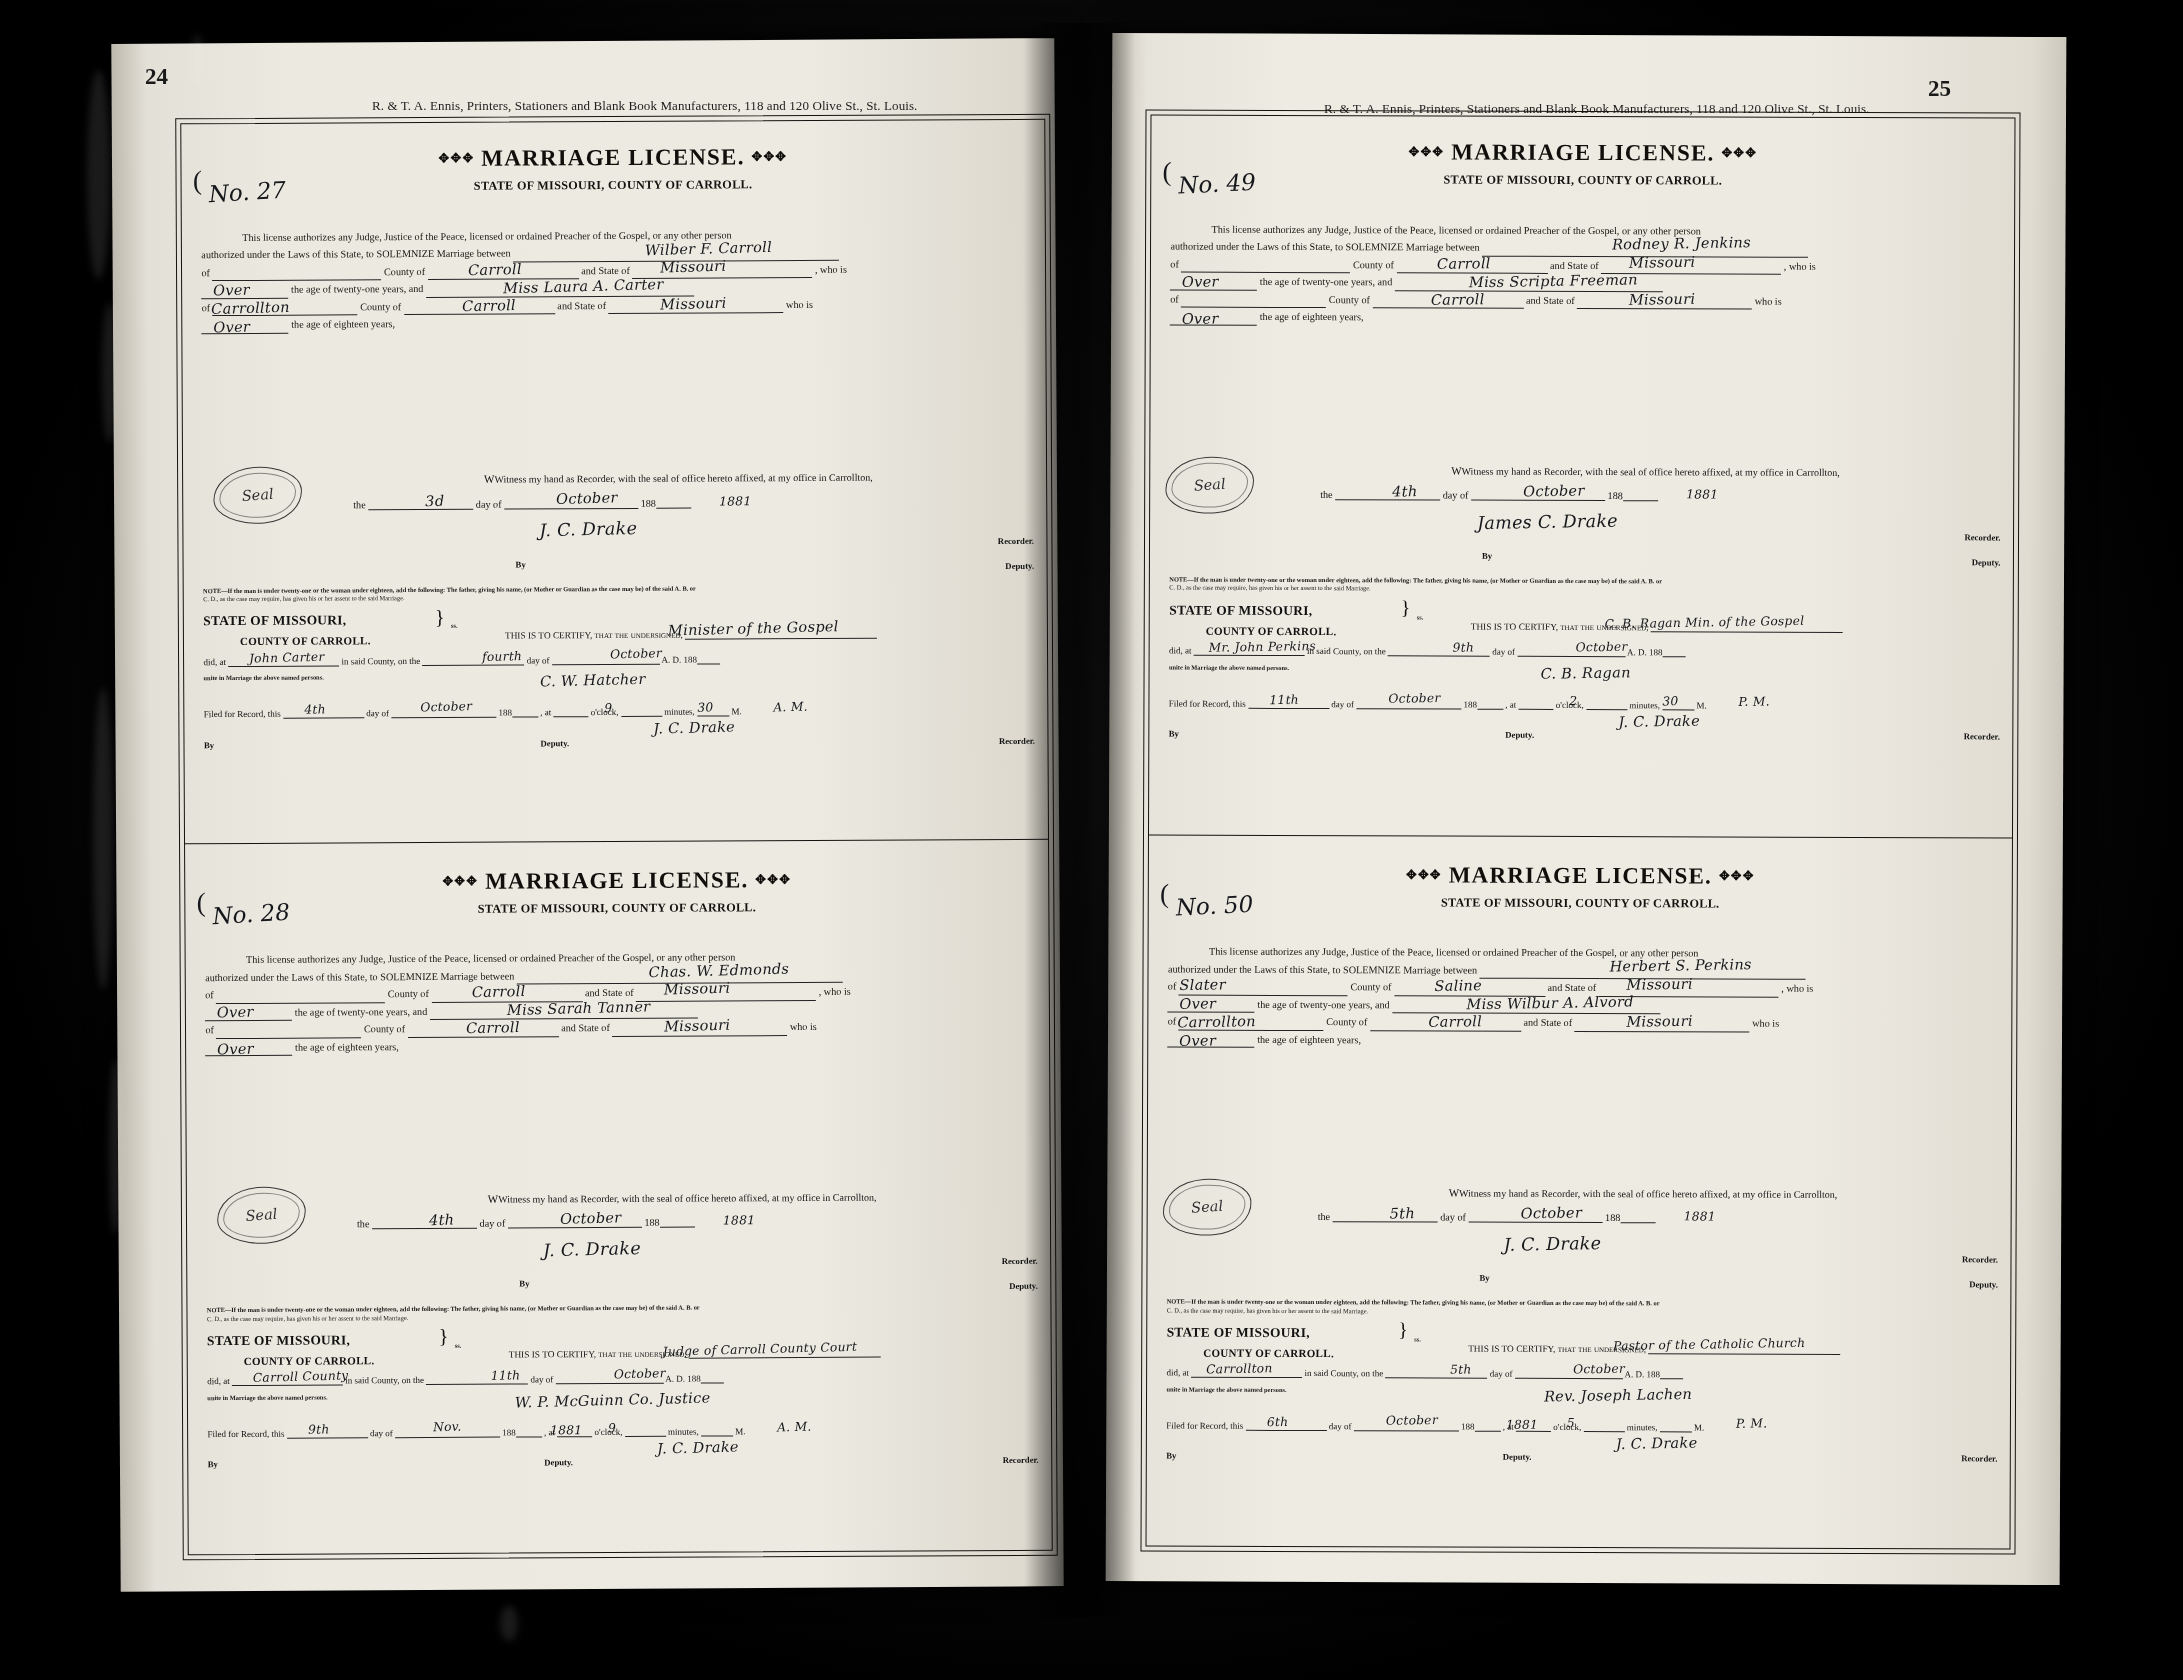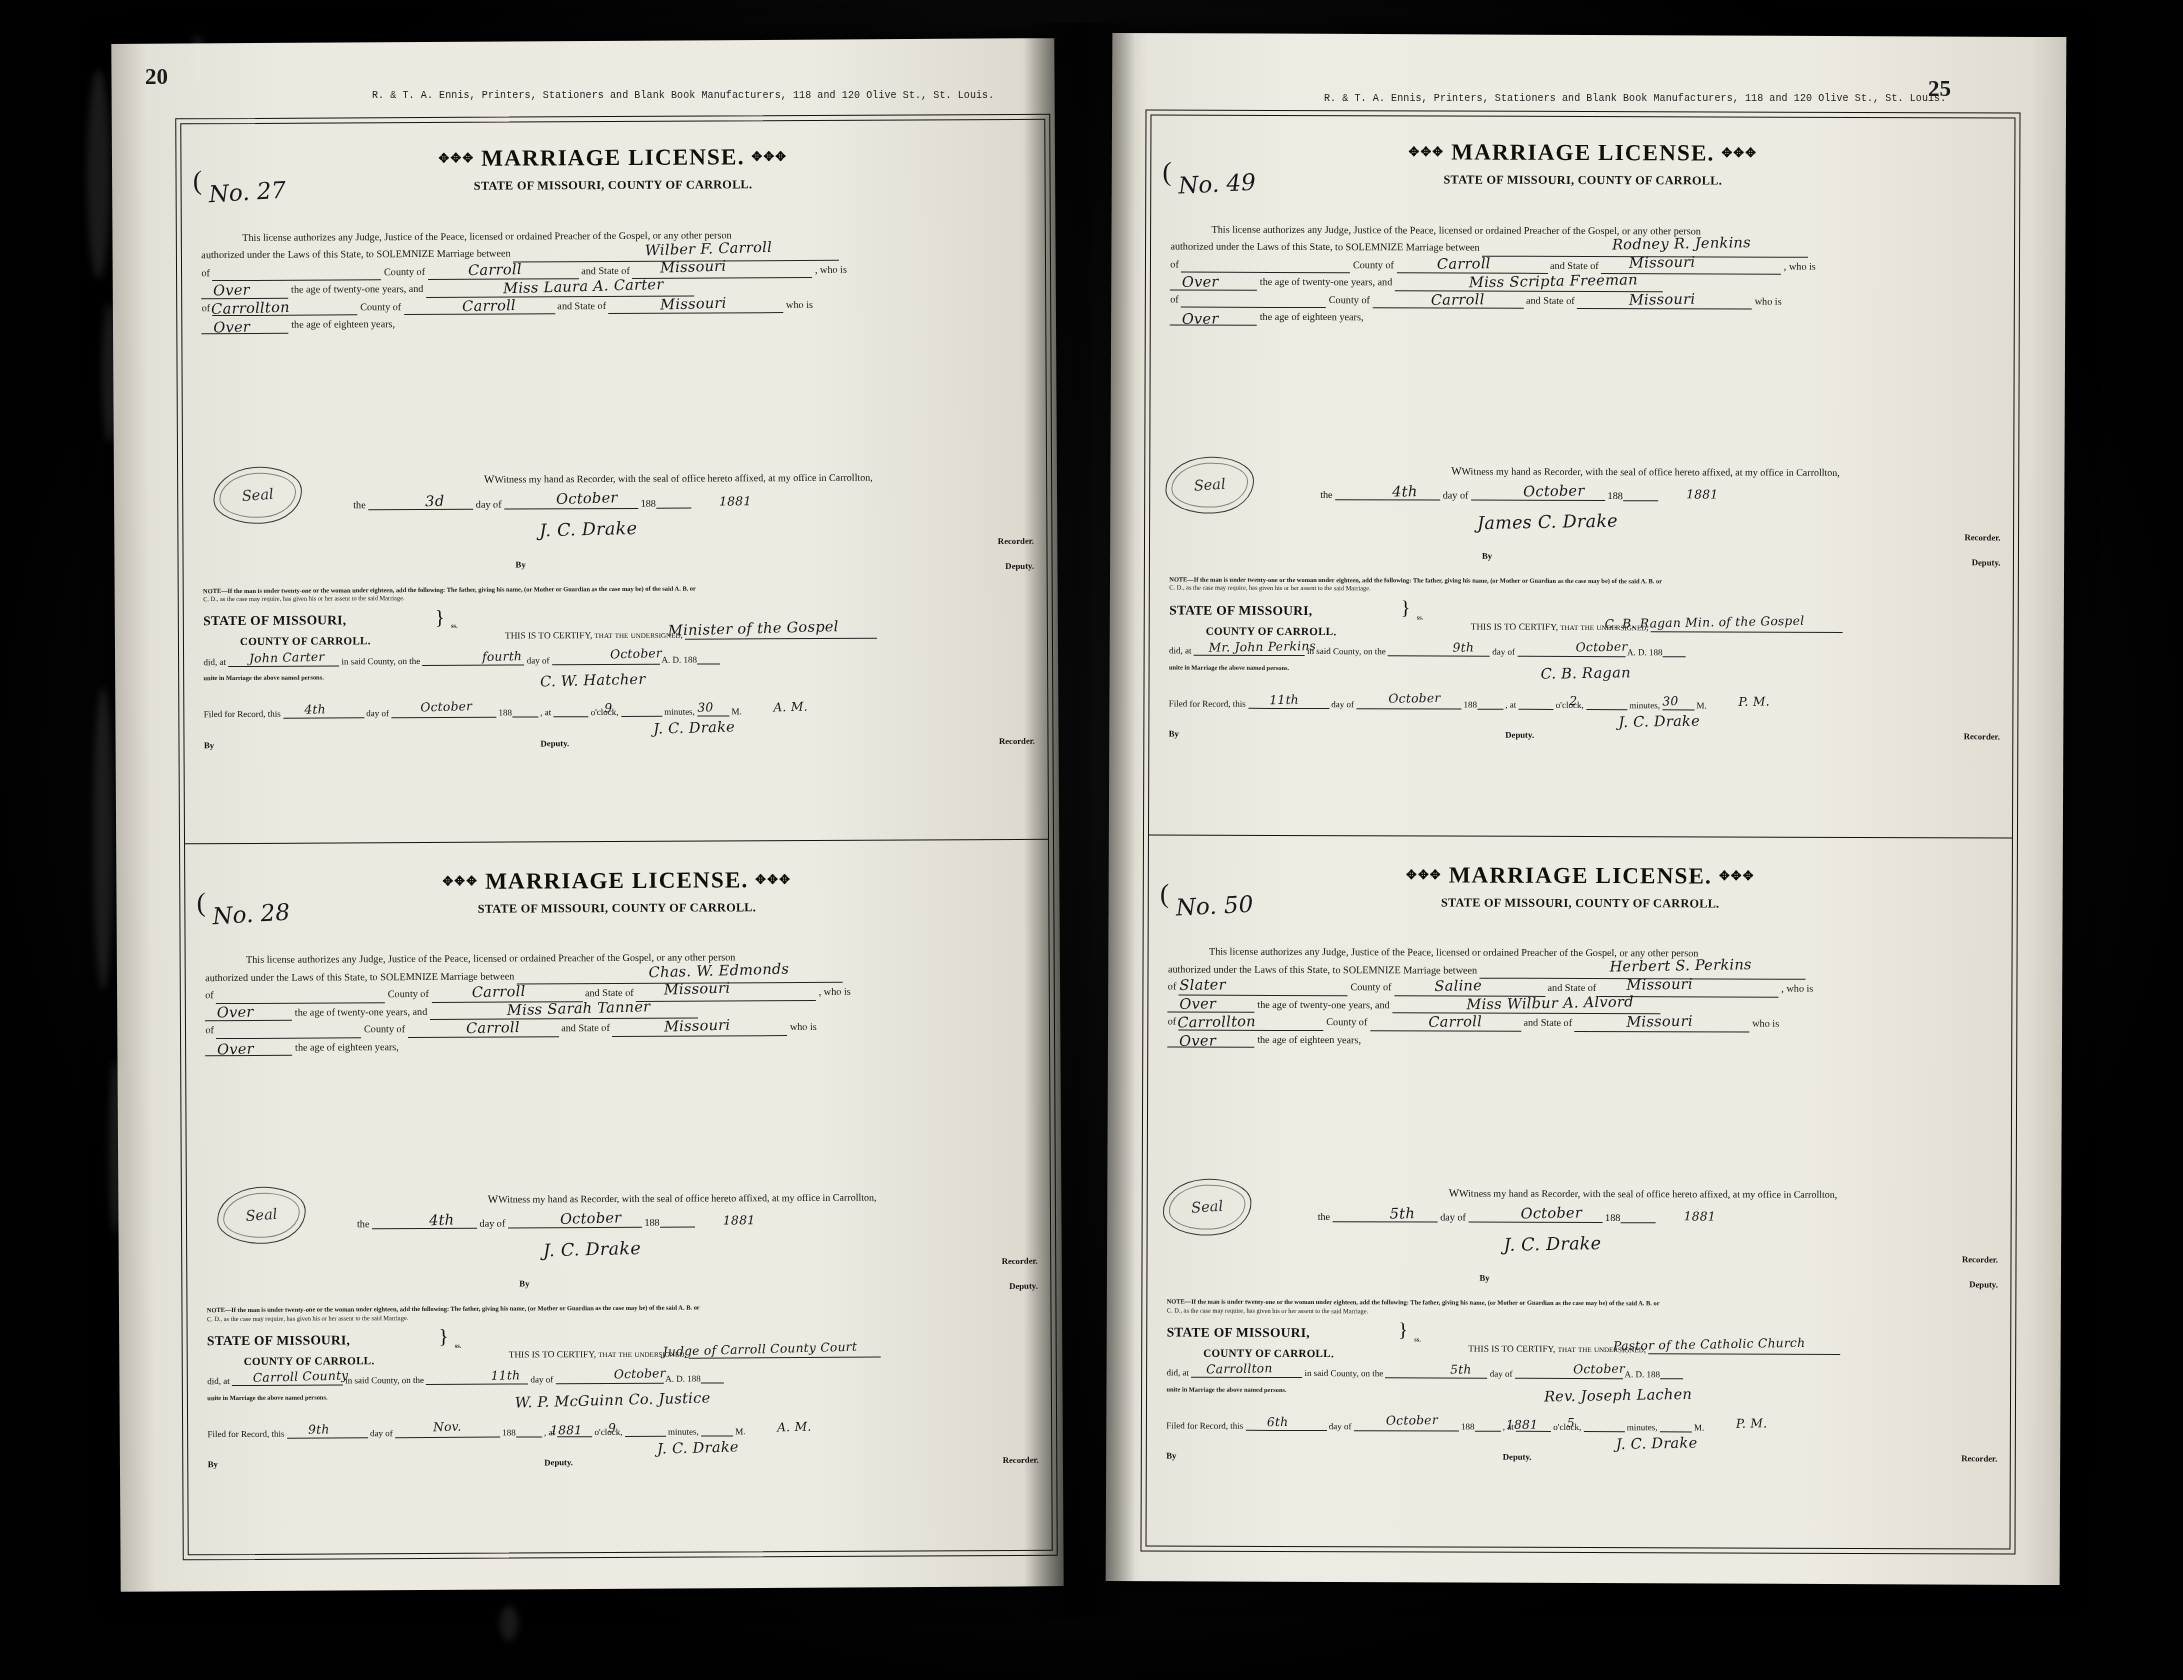--- a/index.html
+++ b/index.html
@@ -80,25 +80,26 @@
   .page-folio {
     position: absolute;
     font-family: "Liberation Serif", serif;
     font-weight: bold;
     font-size: 23px;
     color: #1a1a1a;
   }
 
   .printer-line {
     position: absolute;
-    font-size: 10px;
+    font-size: 13px;
     letter-spacing: 0.1px;
-    font-family: Liberation Mono, monospace;
+    font-family: Liberation Serif, serif;
     color: #1d1d1d;
     white-space: nowrap;
+    margin-top: 8px;
   }
 
   
   .formbox {
     position: absolute;
     border: 1.7px solid #15130f;
     background: transparent;
     box-shadow: inset 0 0 0 3.5px rgba(0,0,0,0.0);
   }
   .formbox .inner-rule {
@@ -251,21 +252,21 @@
   <div class="leaf right"></div>
   <div class="gutter"></div>
 
   <div class="artifact" style="left:87px;top:70px;width:23px;height:209px;"></div>
   <div class="artifact" style="left:102px;top:303px;width:15px;height:140px;"></div>
   <div class="artifact" style="left:93px;top:687px;width:20px;height:303px;"></div>
   <div class="artifact" style="left:109px;top:1059px;width:12.8px;height:175px;"></div>
   <div class="artifact" style="left:192px;top:35px;width:10.5px;height:52px;"></div>
   <div class="artifact" style="left:500px;top:1606px;width:17.5px;height:35px;"></div>
 
-  <div class="page-folio" style="left:145px;top:64px;">20</div>
+  <div class="page-folio" style="left:145px;top:64px;">24</div>
   <div class="page-folio" style="left:1928px;top:76px;">25</div>
 
   <div class="printer-line" style="left:372px;top:90px;">R. &amp; T. A. Ennis, Printers, Stationers and Blank Book Manufacturers, 118 and 120 Olive St., St. Louis.</div>
   <div class="printer-line" style="left:1324px;top:93px;">R. &amp; T. A. Ennis, Printers, Stationers and Blank Book Manufacturers, 118 and 120 Olive St., St. Louis.</div>
 
   <div class="formbox" style="left:179px;top:116px;width:873px;height:1440px;transform:rotate(-0.3deg);">
     <div class="inner-rule"></div>
 
     <div class="license" style="top:10.5px;height:713px;">
 

